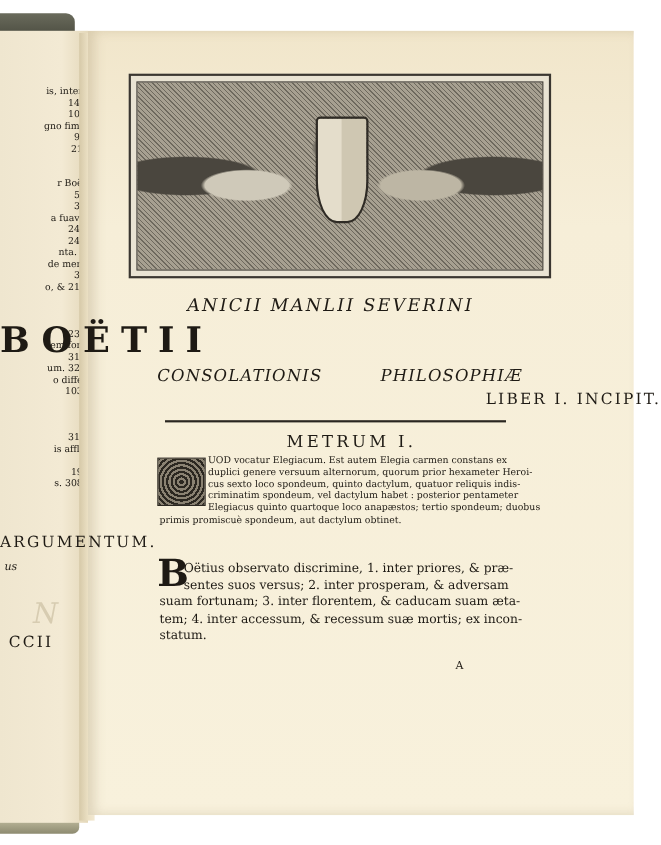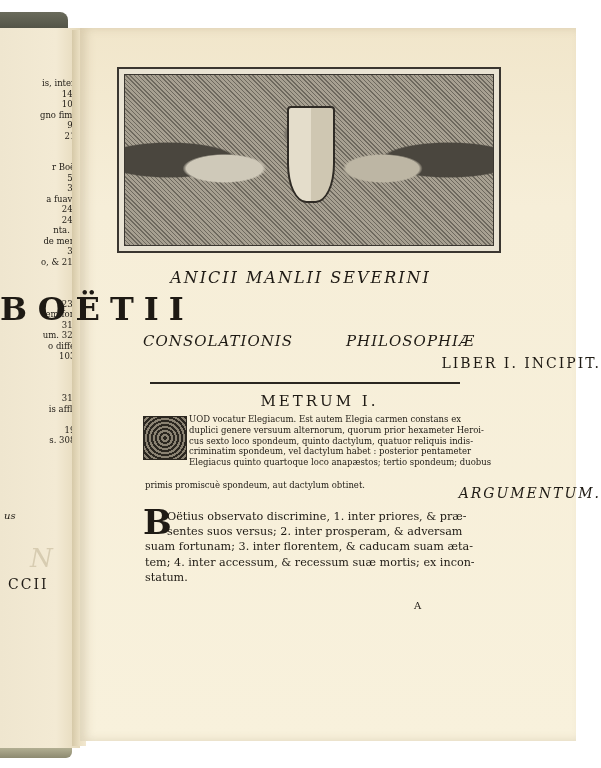--- a/index.html
+++ b/index.html
@@ -62,22 +62,22 @@
   .title4 { position:absolute; left:0; width:100%; top:355px; text-align:right; font-size:14px; letter-spacing:2px; }
   .rule { position:absolute; left:150px; top:382px; width:310px; height:2px; background:#2a2620; }
   .metrum { position:absolute; left:0; width:100%; top:392px; text-align:center; font-size:15px; letter-spacing:3px;margin-left:19px; }
   .dropcap-O {
     position:absolute; left:143px; top:416px; width:42px; height:42px;
     background:repeating-radial-gradient(circle at 50% 50%,#2b2720 0 2px,#8a8272 2px 4px);
     border:1px solid #2b2720;
   }
   .metrum-text { position:absolute; left:189px; top:414px; width:285px; font-size:8.5px; line-height:10.8px; text-align:justify; }
   .metrum-text div { white-space:nowrap; }
-  .metrum-last { position:absolute; left:145px; top:468px; font-size:8.5px;margin-top:12px; }
-  .argumentum { position:absolute; left:0; width:100%; top:485px; text-align:right; font-size:14px; letter-spacing:2px;font-style:italic; }
+  .metrum-last { position:absolute; left:145px; top:468px; font-size:8.5px; }
+  .argumentum { position:absolute; left:0; width:100%; top:485px; text-align:left; font-size:14px; letter-spacing:2px; }
   .dropcap-B { position:absolute; left:143px; top:505px; font-size:34px; line-height:34px; font-weight:bold; }
   .arg-text { position:absolute; left:145px; top:509px; width:328px; font-size:11.2px; line-height:15.2px; }
   .arg-text div { white-space:nowrap; }
   .arg-text .indent { padding-left:22px; }
   .signature { position:absolute; left:414px; top:600px; font-size:10px; }
 </style>
 </head>
 <body>
 
 <div class="cover-top"></div>

